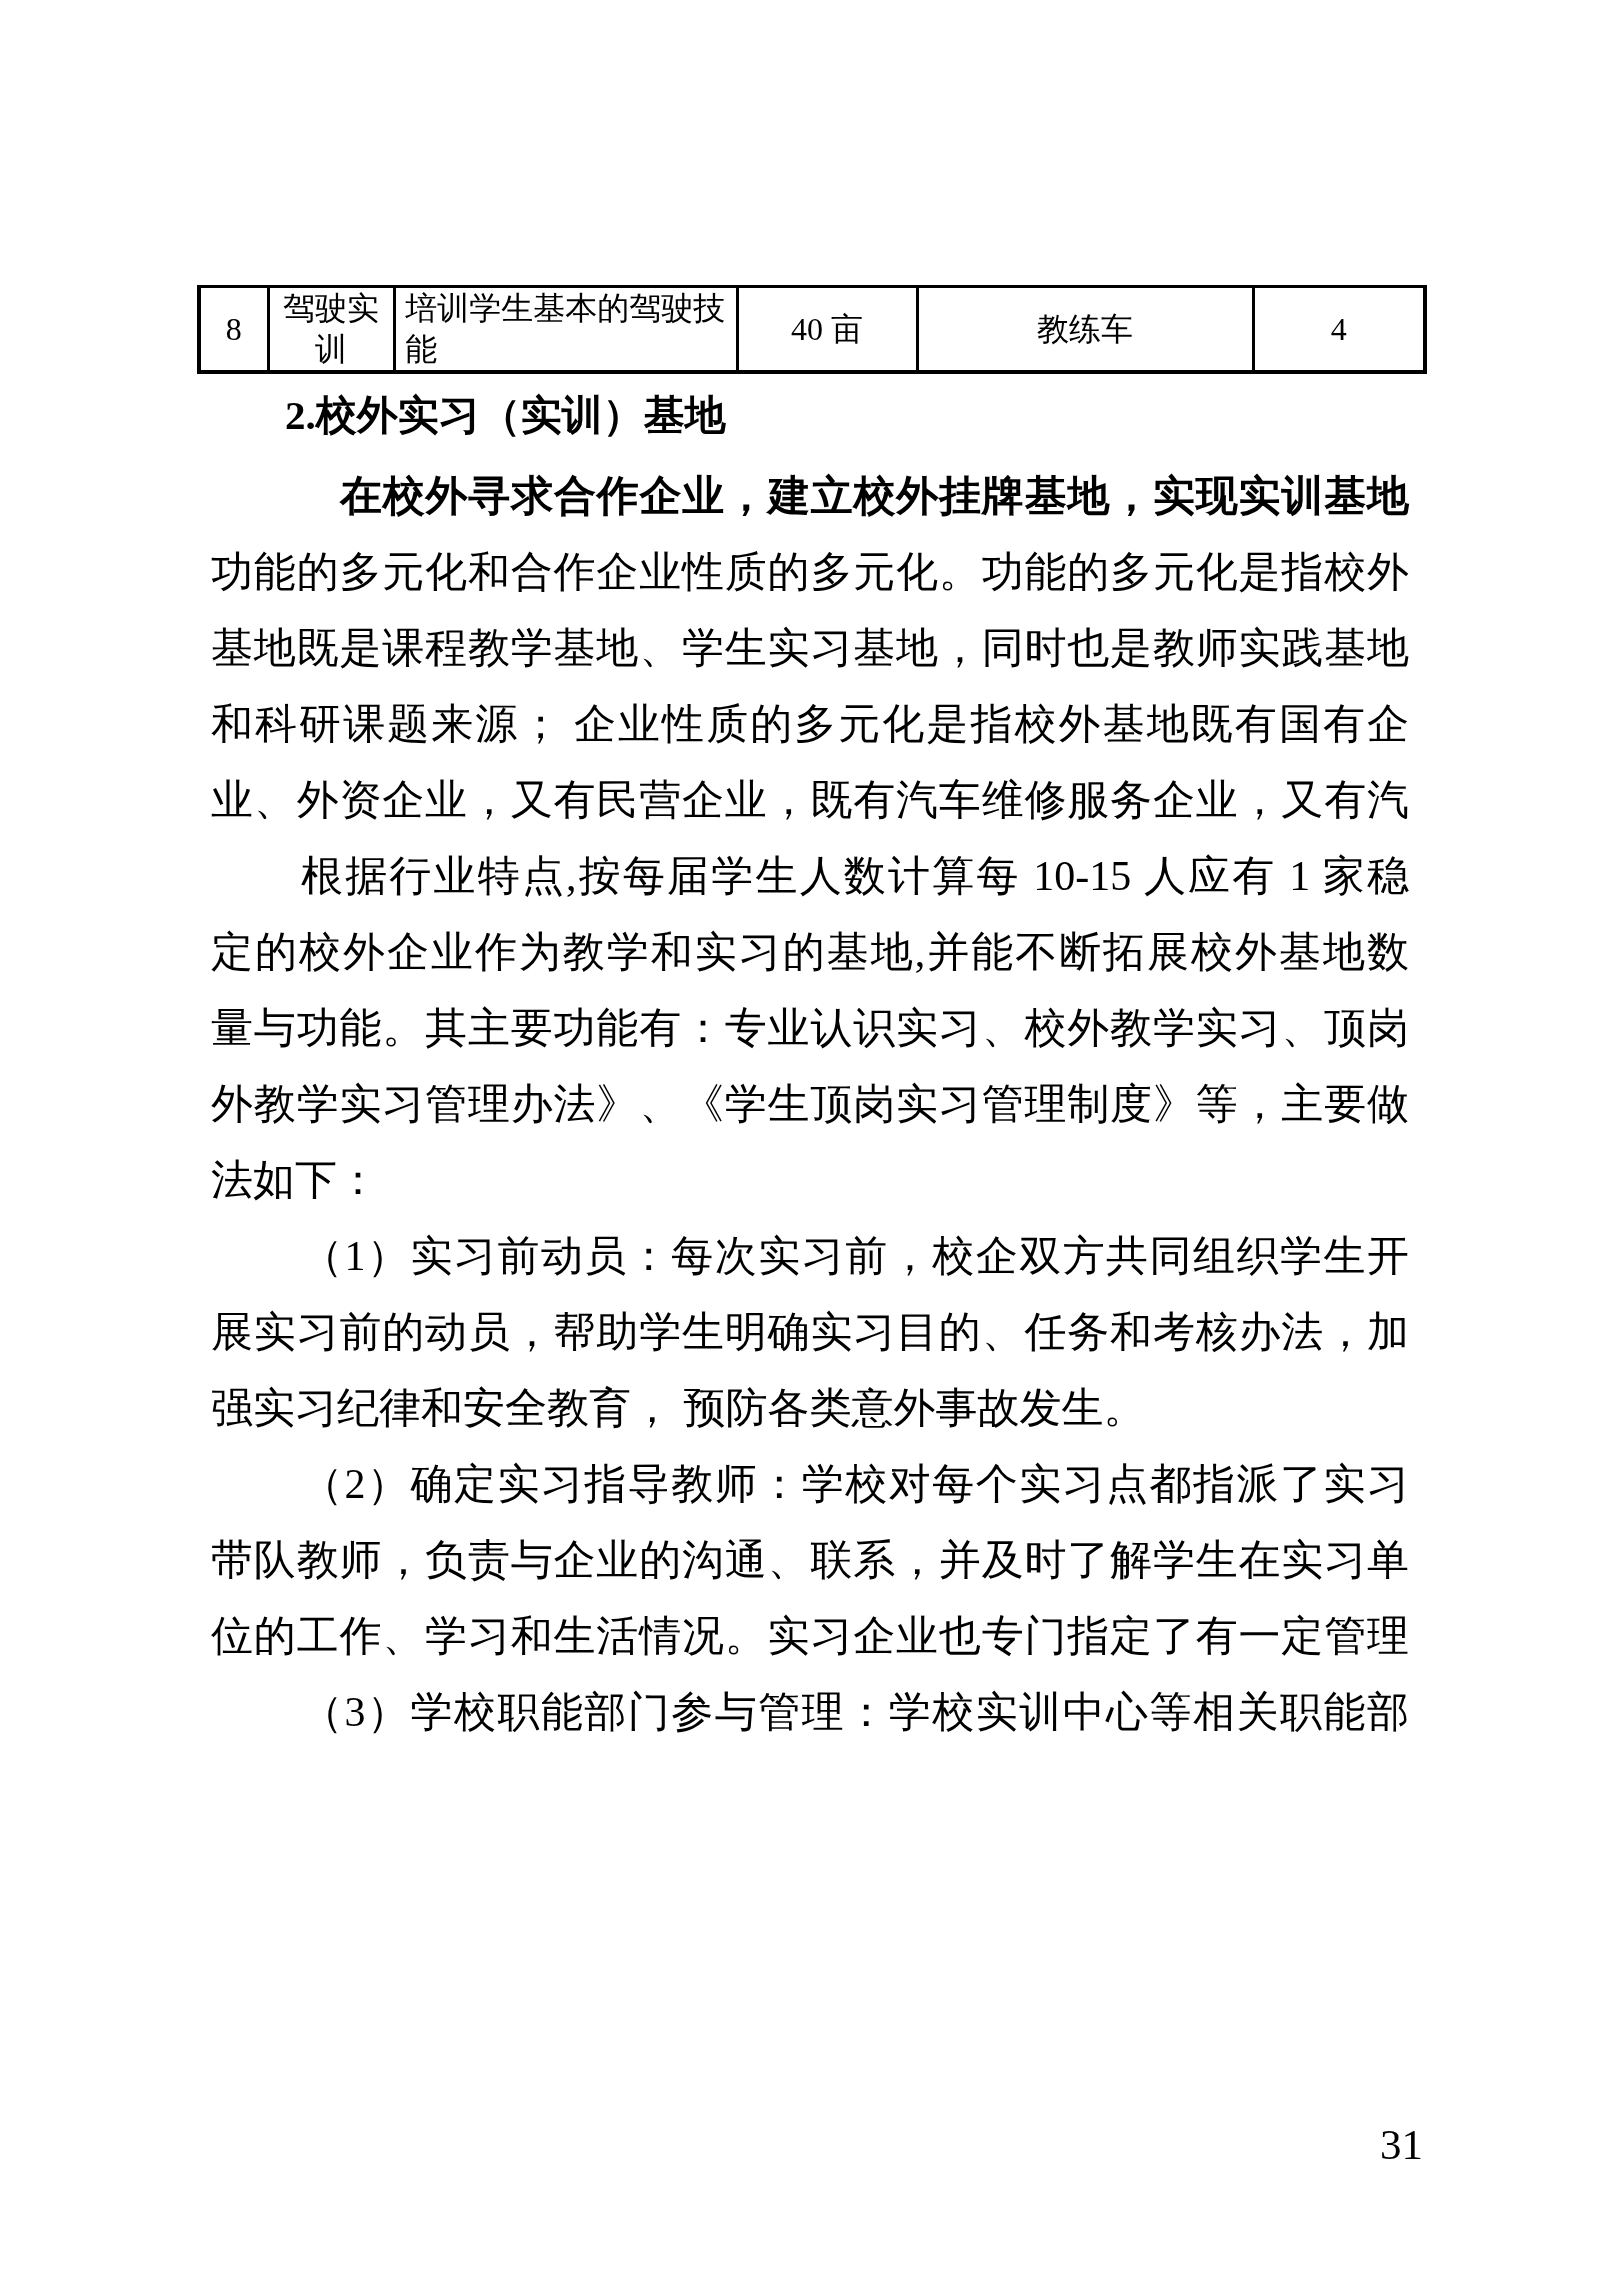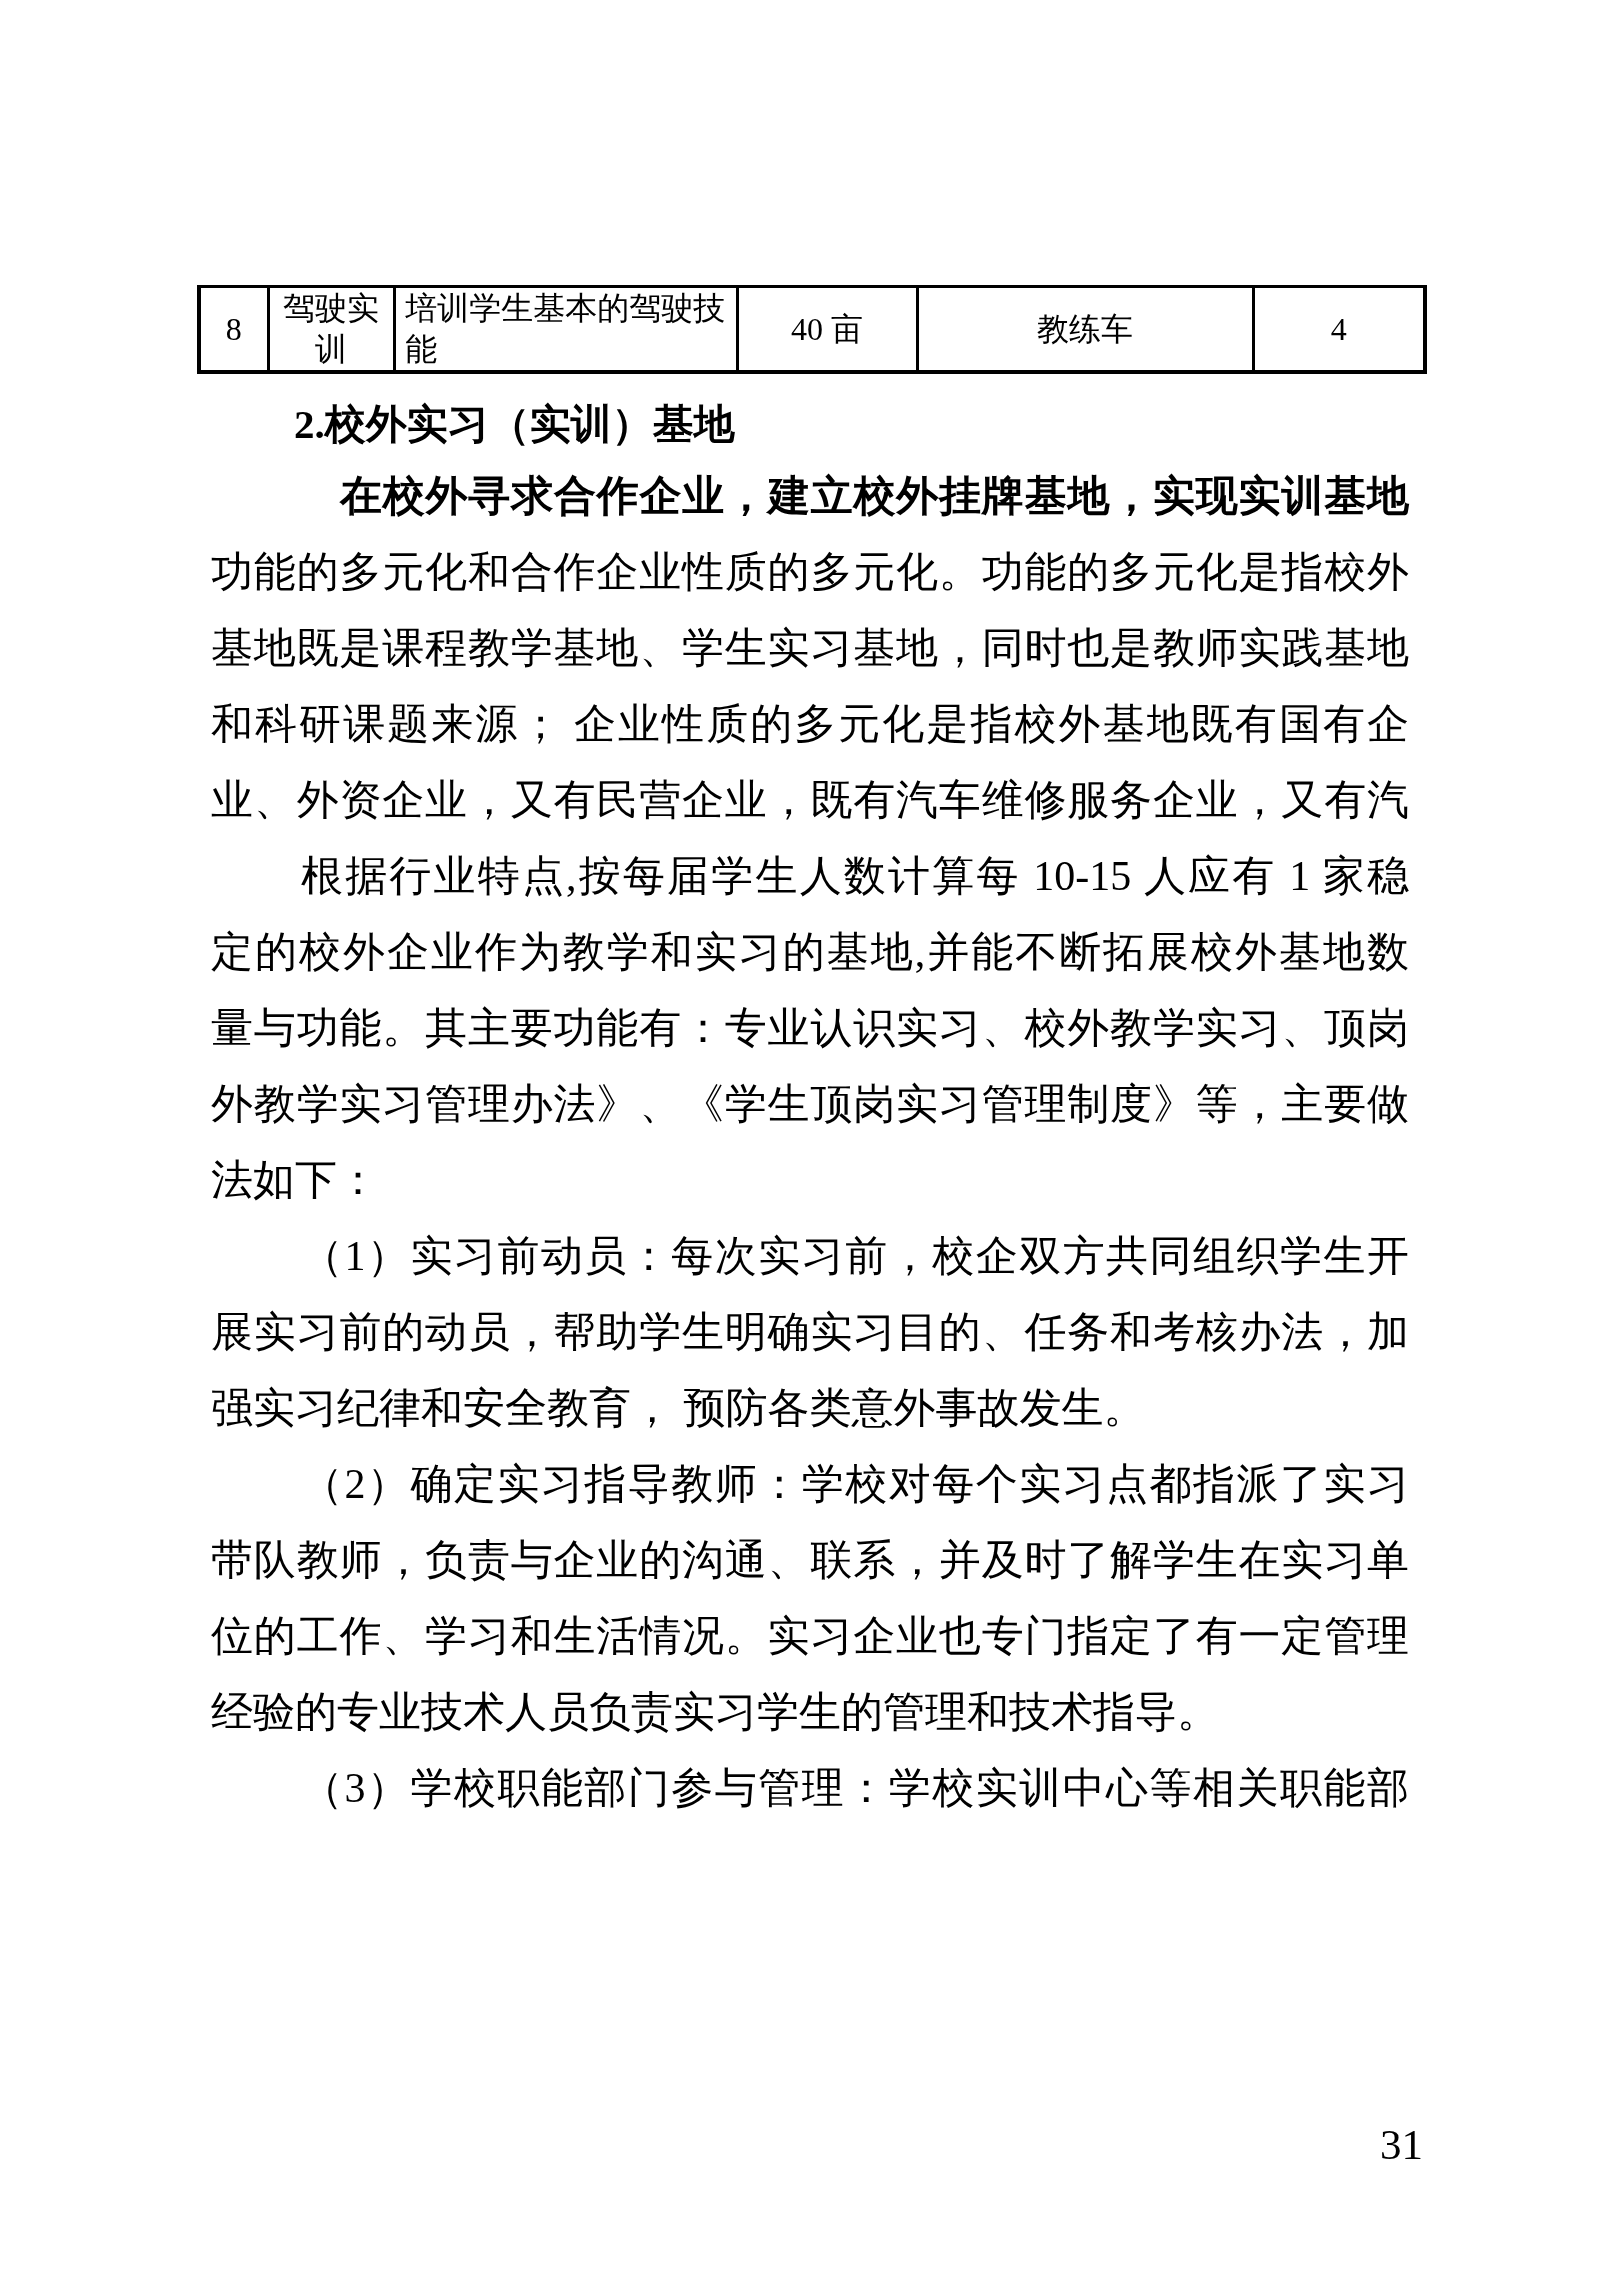--- a/index.html
+++ b/index.html
@@ -47,21 +47,21 @@
     text-align: left !important;
     padding-left: 9.8px !important;
     margin-top: 24px;
   }
 
   
   .section-heading {
     position: absolute;
     left: 285px;
     top: 388px;
-    margin: 9px;
+    margin: 0;
     font-size: 41px;
     line-height: 55px;
     font-weight: bold;
     white-space: nowrap;
   }
 
   
   .body-text {
     position: absolute;
     left: 211px;
@@ -127,20 +127,19 @@
     <div class="line">定的校外企业作为教学和实习的基地,并能不断拓展校外基地数</div>
     <div class="line">量与功能。其主要功能有：专业认识实习、校外教学实习、顶岗</div>
     <div class="line">外教学实习管理办法》、《学生顶岗实习管理制度》等，主要做</div>
     <div class="line end">法如下：</div>
     <div class="line ind">（1）实习前动员：每次实习前，校企双方共同组织学生开</div>
     <div class="line">展实习前的动员，帮助学生明确实习目的、任务和考核办法，加</div>
     <div class="line end">强实习纪律和安全教育， 预防各类意外事故发生。</div>
     <div class="line ind">（2）确定实习指导教师：学校对每个实习点都指派了实习</div>
     <div class="line">带队教师，负责与企业的沟通、联系，并及时了解学生在实习单</div>
     <div class="line">位的工作、学习和生活情况。实习企业也专门指定了有一定管理</div>
-    <div class="line end">经验的专业技术人员负责实习学生的管理和技术指导。</div>
     <div class="line ind">（3）学校职能部门参与管理：学校实训中心等相关职能部</div>
   </div>
 
   <div class="page-number">31</div>
 
 </div>
 
 
 </body></html>

